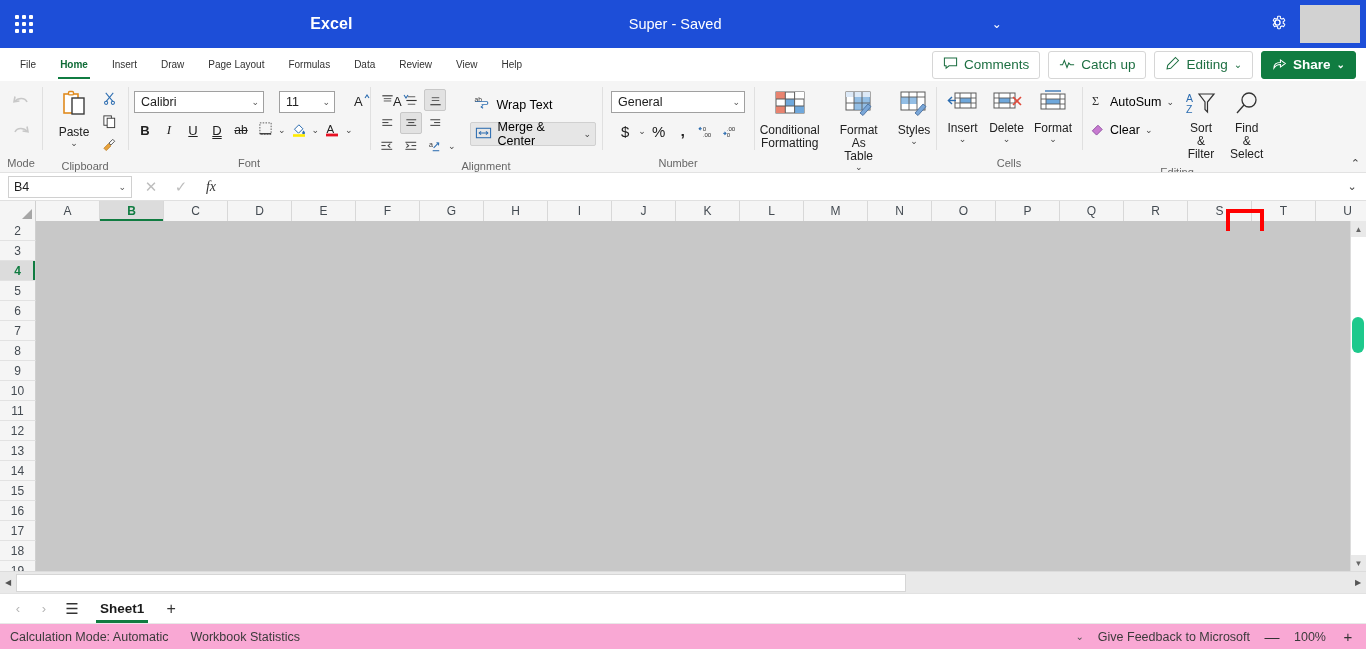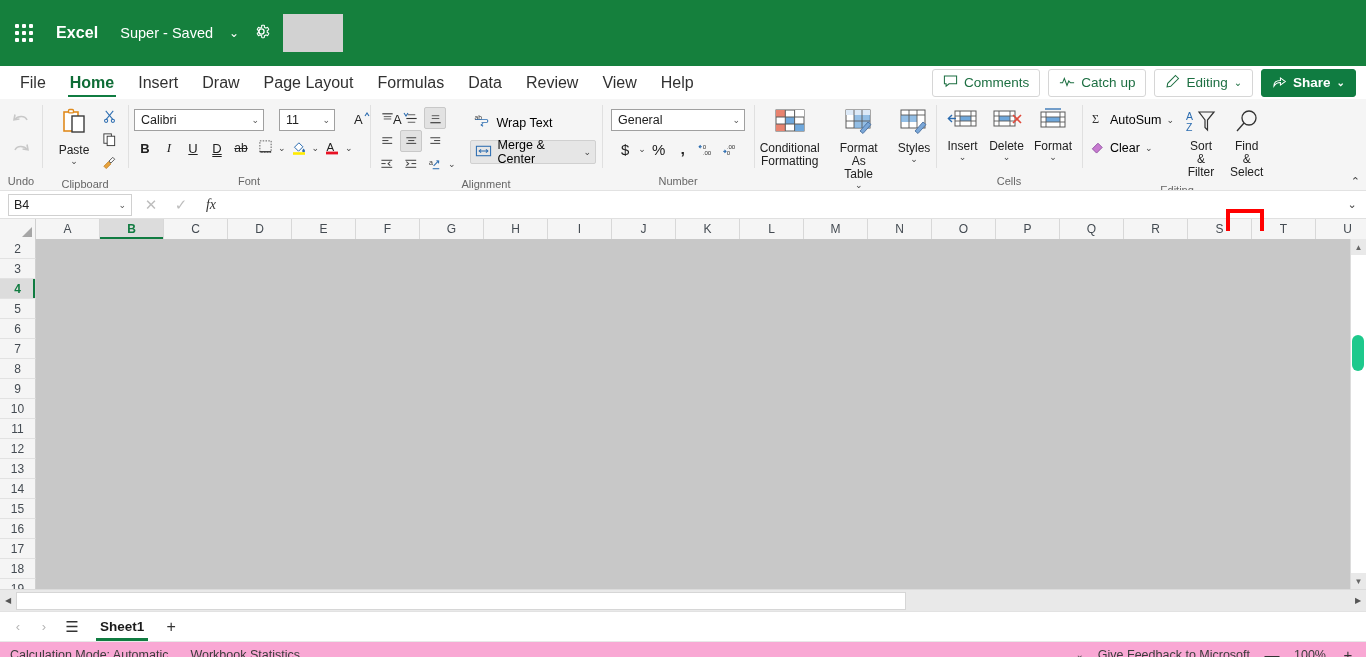--- a/index.html
+++ b/index.html
@@ -7,22 +7,22 @@
     margin: 0; padding: 0;
     width: 1366px; height: 657px;
     overflow: hidden;
     font-family: "Liberation Sans", sans-serif;
     background: #ffffff;
   }
   #app { position: relative; width: 1366px; height: 657px; }
 
   
   .titlebar {
-    height: 66px; background: #15803d;
-    display: flex; align-items: center; color: #fff;
+    height: 48px; background: #1d4ed8;
+    display: flex; align-items: center; color: #fff; justify-content: space-between;
   }
   .waffle {
     width: 48px; height: 48px; display: flex;
     align-items: center; justify-content: center; cursor: pointer;
   }
   .waffle-grid {
     display: grid; grid-template-columns: repeat(3, 4px);
     grid-template-rows: repeat(3, 4px); gap: 3px;
   }
   .waffle-grid i { display: block; width: 4px; height: 4px; background: #fff; border-radius: 1px; }
@@ -43,21 +43,21 @@
   .gear { width: 44px; height: 48px; display:flex; align-items:center; justify-content:center; cursor:pointer; }
   .acct-placeholder { width: 60px; height: 38px; background: #d2d2d2; margin-right: 6px; }
 
   
   .ribbon-tabs {
     height: 33px; background: #fff; display: flex; align-items: stretch;
     padding-left: 8px; position: relative;
   }
   .rtab {
     padding: 0 12px; display: flex; align-items: center;
-    font-size: 16px; color: #313131; cursor: pointer; position: relative;
+    font-size: 10px; color: #313131; cursor: pointer; position: relative;
   }
   .rtab.active { color: #0e6c36; font-weight: bold; }
   .rtab.active::after {
     content: ""; position: absolute; left: 10px; right: 10px; bottom: 2px;
     height: 2.5px; background: #107c41;
   }
   .tabs-right { margin-left: auto; display: flex; align-items: center; gap: 8px; padding-right: 10px; }
   .pill {
     height: 28px; border: 1px solid #d6d6d6; background: #fff; border-radius: 3px;
     display: flex; align-items: center; gap: 6px; padding: 0 10px;
@@ -316,21 +316,21 @@
         </div>
         <div class="undo-btn">
           <span>
             <svg width="22" height="18" viewBox="0 0 22 18">
               <path d="M17 8.5C14 4.5 7 4.5 5 9" fill="none" stroke="#c8c8c8" stroke-width="1.6"></path>
               <polyline points="17,3.5 18,8.8 12.6,8" fill="none" stroke="#c8c8c8" stroke-width="1.6"></polyline>
             </svg>
           </span>
         </div>
       </div>
-      <div class="grp-label">Undo</div>
+      <div class="grp-label">Mode</div>
     </div>
 
     <div class="grp" style="width:86px;">
       <div class="grp-body" style="justify-content:center;padding-top:2px;">
         <div class="ico-btn" style="width:48px;">
           <span>
             <svg width="32" height="32" viewBox="0 0 32 32">
               <rect x="6" y="5" width="14" height="19" fill="#fff" stroke="#e08b1e" stroke-width="1.6"></rect>
               <rect x="10.5" y="2.5" width="5" height="3.4" rx="1.2" fill="#fff" stroke="#e08b1e" stroke-width="1.4"></rect>
               <rect x="14" y="9" width="12" height="16" fill="#fff" stroke="#3b3b3b" stroke-width="1.4"></rect>

